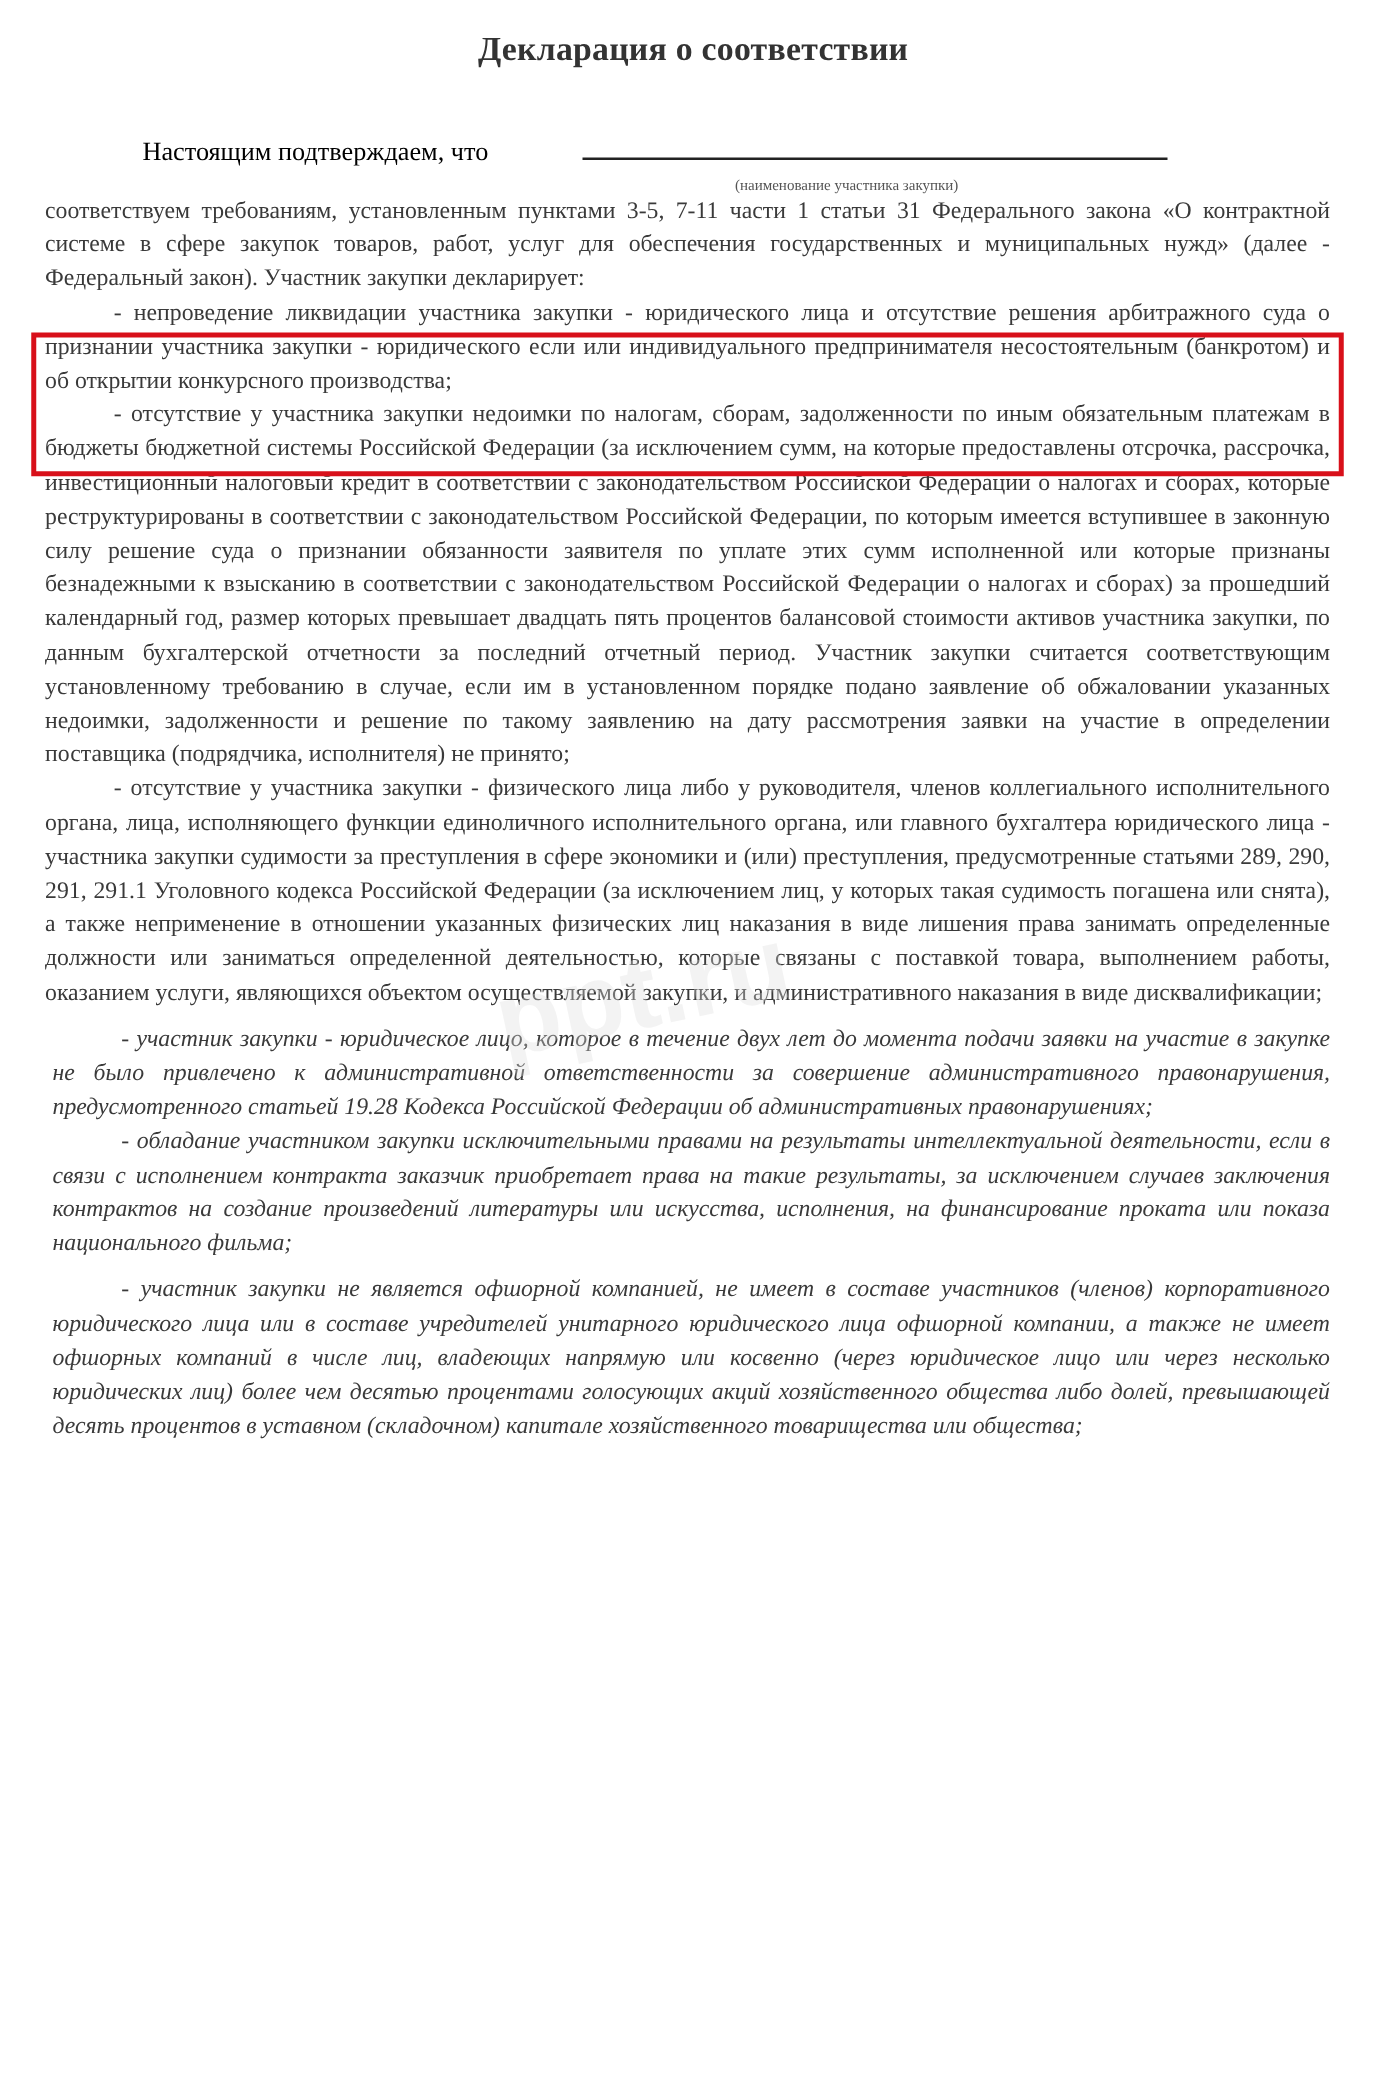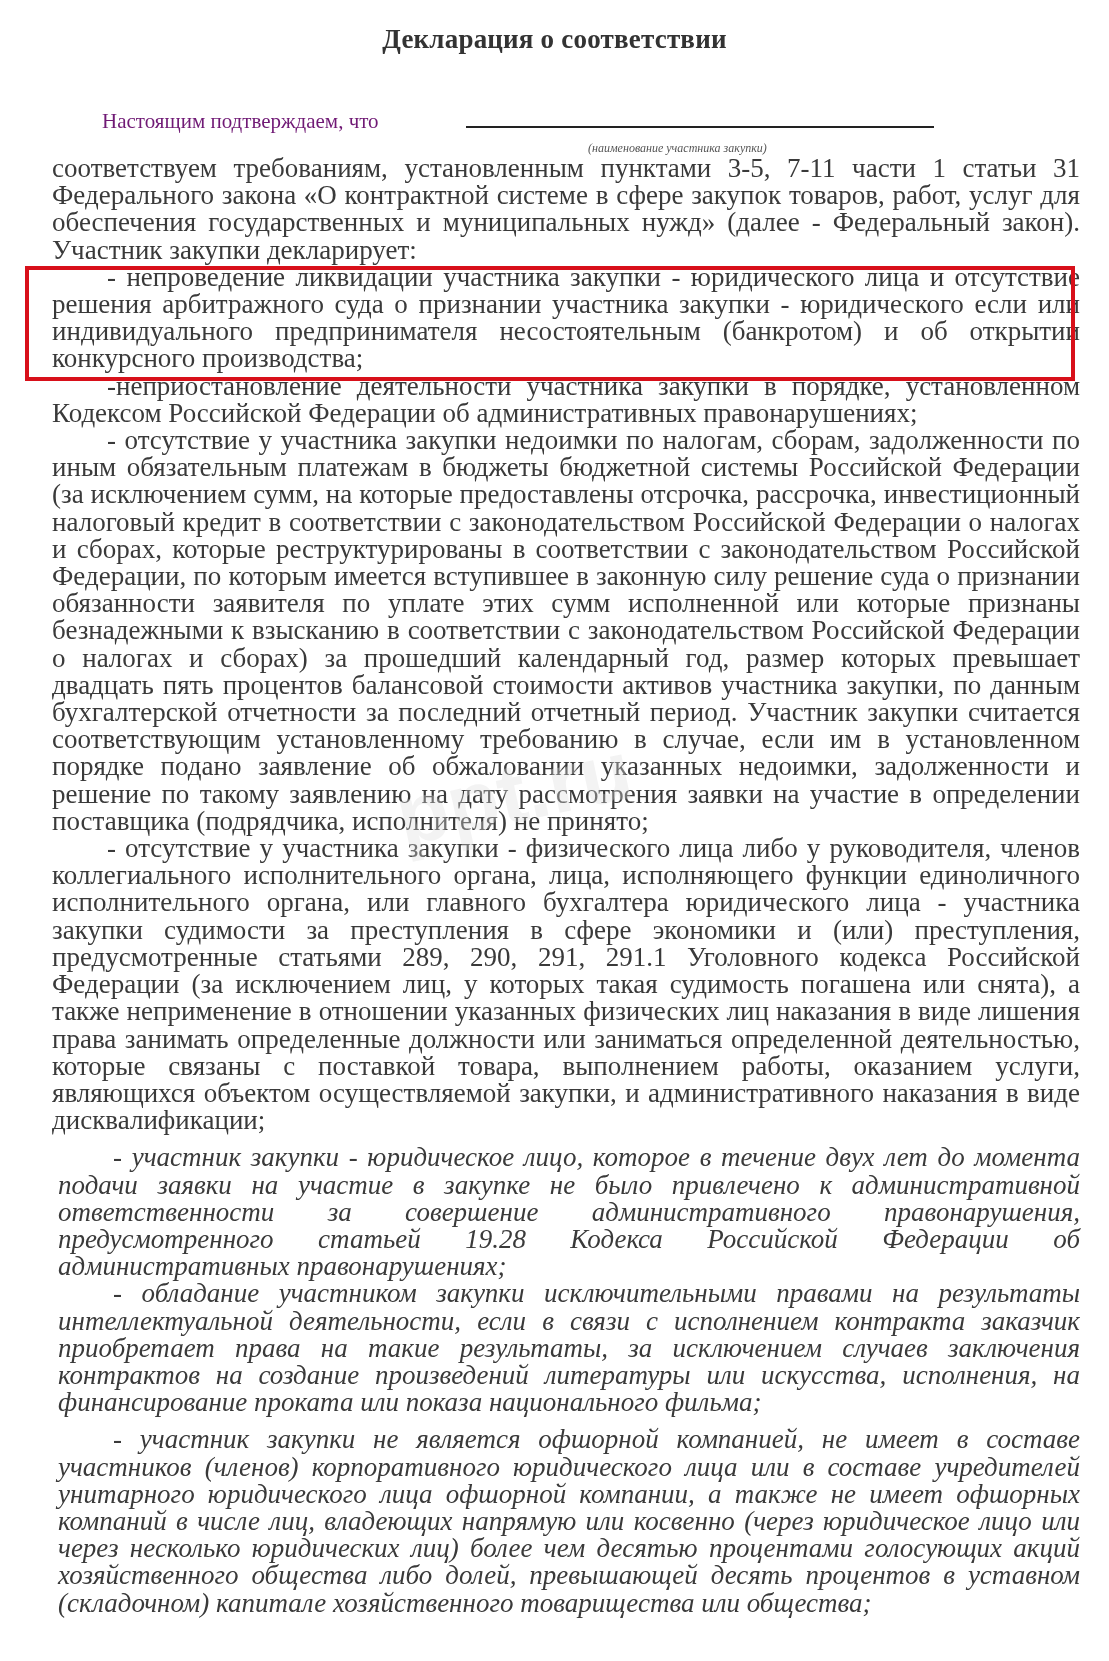--- a/index.html
+++ b/index.html
@@ -11,33 +11,33 @@
       font-family: "Liberation Serif", "DejaVu Serif", serif;
       color: #3a3a3a;
     }
     .page { position: absolute; left: 0; top: 0; width: 1109px; height: 1661px; }
     .title {
       position: absolute; left: 0; top: 24px; width: 1109px;
       text-align: center; font-weight: bold; font-size: 27px; color: #333;
       letter-spacing: 0.2px;
     }
     .intro-line {
-      position: absolute; left: 102px; top: 109px; font-size: 21px; color: #701a75;
+      position: absolute; left: 114px; top: 109px; font-size: 21px; color: #000000;
     }
     .blank-line {
       position: absolute; left: 466px; top: 126px; width: 468px; height: 0;
       border-top: 2px solid #222;
     }
     .caption {
       position: absolute; left: 588px; top: 141px; font-size: 12px;
-      font-style: italic; color: #555;
+      color: #555;
     }
     .body-text {
-      position: absolute; left: 52px; top: 155px; width: 1028px;
-      font-size: 27px; line-height: 27.2px; text-align: justify;
+      position: absolute; left: 36px; top: 155px; width: 1028px;
+      font-size: 19px; line-height: 27.2px; text-align: justify;
       text-align-last: auto;
     }
     .para { margin: 0; text-indent: 55px; }
     .para.first { text-indent: 0; }
     .highlight {
       position: absolute; left: 25px; top: 266px; width: 1050px; height: 115px;
       border: 4px solid #d8101a; box-sizing: border-box;
       pointer-events: none;
     }
     .gap { height: 10px; }
@@ -55,21 +55,20 @@
 <div class="page">
   <div class="title">Декларация о соответствии</div>
 
   <div class="intro-line">Настоящим подтверждаем, что</div>
   <div class="blank-line"></div>
   <div class="caption">(наименование участника закупки)</div>
 
   <div class="body-text">
     <p class="para first">соответствуем требованиям, установленным пунктами 3-5, 7-11 части 1 статьи 31 Федерального закона «О контрактной системе в сфере закупок товаров, работ, услуг для обеспечения государственных и муниципальных нужд» (далее - Федеральный закон). Участник закупки декларирует:</p>
     <p class="para">- непроведение ликвидации участника закупки - юридического лица и отсутствие решения арбитражного суда о признании участника закупки - юридического если или индивидуального предпринимателя несостоятельным (банкротом) и об открытии конкурсного производства;</p>
-    <p class="para">-неприостановление деятельности участника закупки в порядке, установленном Кодексом Российской Федерации об административных правонарушениях;</p>
     <p class="para">- отсутствие у участника закупки недоимки по налогам, сборам, задолженности по иным обязательным платежам в бюджеты бюджетной системы Российской Федерации (за исключением сумм, на которые предоставлены отсрочка, рассрочка, инвестиционный налоговый кредит в соответствии с законодательством Российской Федерации о налогах и сборах, которые реструктурированы в соответствии с законодательством Российской Федерации, по которым имеется вступившее в законную силу решение суда о признании обязанности заявителя по уплате этих сумм исполненной или которые признаны безнадежными к взысканию в соответствии с законодательством Российской Федерации о налогах и сборах) за прошедший календарный год, размер которых превышает двадцать пять процентов балансовой стоимости активов участника закупки, по данным бухгалтерской отчетности за последний отчетный период. Участник закупки считается соответствующим установленному требованию в случае, если им в установленном порядке подано заявление об обжаловании указанных недоимки, задолженности и решение по такому заявлению на дату рассмотрения заявки на участие в определении поставщика (подрядчика, исполнителя) не принято;</p>
     <p class="para">- отсутствие у участника закупки - физического лица либо у руководителя, членов коллегиального исполнительного органа, лица, исполняющего функции единоличного исполнительного органа, или главного бухгалтера юридического лица - участника закупки судимости за преступления в сфере экономики и (или) преступления, предусмотренные статьями 289, 290, 291, 291.1 Уголовного кодекса Российской Федерации (за исключением лиц, у которых такая судимость погашена или снята), а также неприменение в отношении указанных физических лиц наказания в виде лишения права занимать определенные должности или заниматься определенной деятельностью, которые связаны с поставкой товара, выполнением работы, оказанием услуги, являющихся объектом осуществляемой закупки, и административного наказания в виде дисквалификации;</p>
     <div class="gap"></div>
     <p class="para shift">- участник закупки - юридическое лицо, которое в течение двух лет до момента подачи заявки на участие в закупке не было привлечено к административной ответственности за совершение административного правонарушения, предусмотренного статьей  19.28 Кодекса Российской Федерации об административных правонарушениях;</p>
     <p class="para shift">- обладание участником закупки исключительными правами на результаты интеллектуальной деятельности, если в связи с исполнением контракта заказчик приобретает права на такие результаты, за исключением случаев заключения контрактов на создание произведений литературы или искусства, исполнения, на финансирование проката или показа национального фильма;</p>
     <div class="gap"></div>
     <p class="para shift">- участник закупки не является офшорной компанией, не имеет в составе участников (членов) корпоративного юридического лица или в составе учредителей унитарного юридического лица офшорной компании, а также не имеет офшорных компаний в числе лиц, владеющих напрямую или косвенно (через юридическое лицо или через несколько юридических лиц) более чем десятью процентами голосующих акций хозяйственного общества либо долей, превышающей десять процентов в уставном (складочном) капитале хозяйственного товарищества или общества;</p>
   </div>
 
   <div class="highlight"></div>

